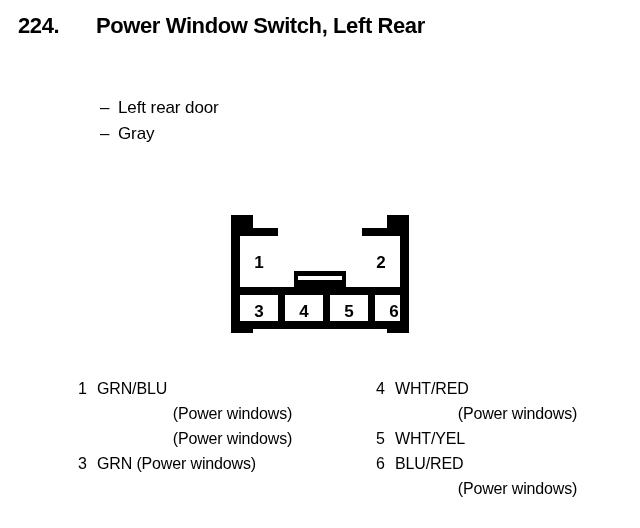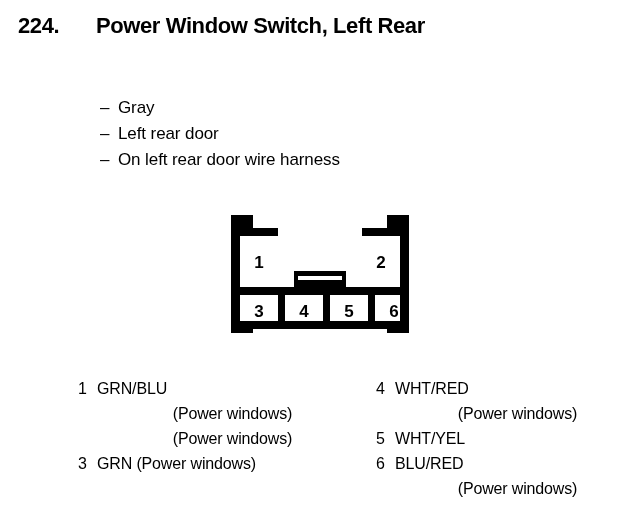--- a/index.html
+++ b/index.html
@@ -111,23 +111,22 @@
   }
 </style>
 </head>
 <body>
 
 <div id="title-block">
   <h1 id="page-title"><span class="num">224.</span><span>Power Window Switch, Left Rear</span></h1>
 </div>
 
 <div id="description-list">
+  <div class="desc-item"><span class="desc-dash">–</span><span>Left rear door</span></div>
   <div class="desc-item"><span class="desc-dash">–</span><span>Gray</span></div>
-  <div class="desc-item"><span class="desc-dash">–</span><span>Left rear door</span></div>
-  <div class="desc-item"><span class="desc-dash">–</span><span>On left rear door wire harness</span></div>
 </div>
 
 <div id="connector-diagram">
   <svg width="210" height="135" viewBox="0 0 210 135" xmlns="http://www.w3.org/2000/svg">
 
     <path fill="#000000" fill-rule="evenodd" d="M 16 10
              L 38 10
              L 38 23
              L 172 23
              L 172 10

